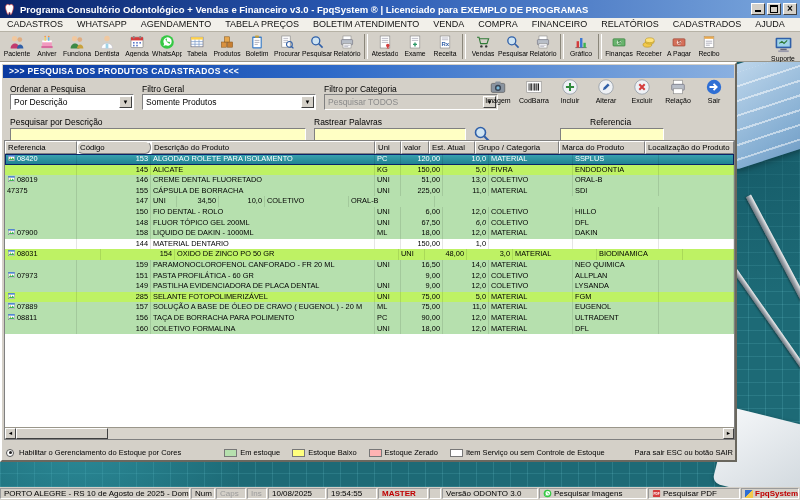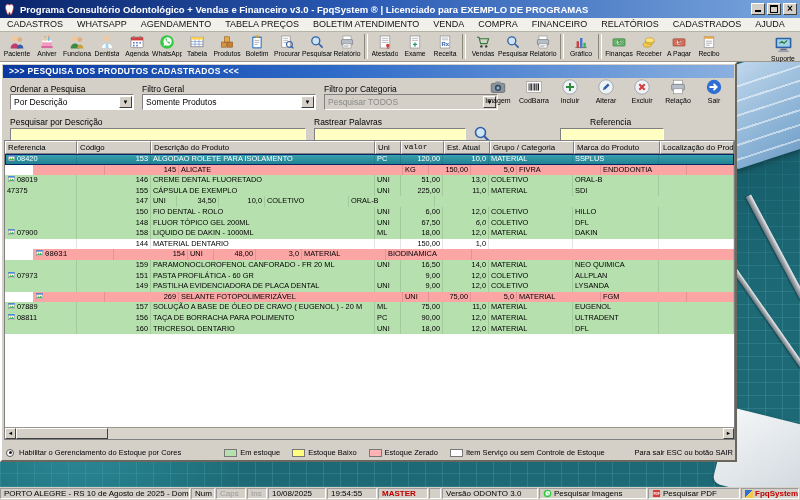--- a/index.html
+++ b/index.html
@@ -78,21 +78,21 @@
     background:#fff;border:1px solid #808080;overflow:hidden;}
   .grid-header{display:flex;}
   .gh{height:13px;box-sizing:border-box;background:#d4d0c8;flex:0 0 auto;
     border-top:1px solid #fff;border-left:1px solid #fff;border-right:1px solid #808080;border-bottom:1px solid #808080;
     font-size:7.8px;line-height:11px;padding:0 2px;overflow:hidden;white-space:nowrap;}
   .gr{display:flex;height:10.6px;}
   .gc{box-sizing:border-box;flex:0 0 auto;font-size:7.4px;line-height:10.4px;padding:0 2px;
     overflow:hidden;white-space:nowrap;border-right:1px solid rgba(0,0,0,.1);}
   .gc.num{text-align:right;}
   .gr.ok{background:#b6e0ae;}
-  .gr.low{background:#fca5a5;margin-left:28px;}
+  .gr.low{background:#bef264;}
   .gr.service{background:#ffffff;}
   .gr.selected{background:linear-gradient(#3aa4b2,#1f7f8d);color:#fff;box-shadow:inset 0 0 0 1px #0a246a;}
   .rowicn{display:inline-block;width:9px;height:8px;margin-right:1px;vertical-align:-1px;}
   .rowicn svg{width:9px;height:8px;display:block;}
   .hscroll{position:absolute;left:0;right:0;bottom:0;height:11px;background:#d8d4cc;
     border-top:1px solid #9a968a;display:flex;align-items:stretch;}
   .harrow{width:11px;background:#d4d0c8;border:1px solid;border-color:#fff #404040 #404040 #fff;
     box-sizing:border-box;font-size:5.5px;line-height:9px;text-align:center;color:#000;}
   .hthumb{width:92px;background:#d4d0c8;border:1px solid;border-color:#fff #404040 #404040 #fff;box-sizing:border-box;}
   .htrack{flex:1;}
@@ -541,24 +541,24 @@
     <span class="lens-btn"><svg viewBox="0 0 20 20">
           <circle cx="8.5" cy="8.5" r="5" fill="#cfe4f2" stroke="#2f5fa8" stroke-width="1.6"></circle>
           <path d="M12.2 12.2L17 17" stroke="#2f5fa8" stroke-width="2"></path>
         </svg></span>
     <span class="plabel" style="left:588px;top:53px">Referencia</span>
     <input class="yinput" style="left: 558px; top: 64px; width: 104px;" value="">
 
     <div class="grid">
       <div class="grid-header" id="gridHeader">
           <div class="gh" style="width: 72px;">Referencia</div>
-          <div class="gh" style="width: 74px;">Código</div>
+          <div class="gh" style="width: 74px; border-radius: 6px;">Código</div>
           <div class="gh" style="width: 224px;">Descrição do Produto</div>
           <div class="gh" style="width: 26px;">Uni</div>
-          <div class="gh" style="width: 43px; font-family: Liberation Mono, monospace;">valor</div>
+          <div class="gh" style="width: 28px;">valor</div>
           <div class="gh" style="width: 46px;">Est. Atual</div>
           <div class="gh" style="width: 84px;">Grupo / Categoria</div>
           <div class="gh" style="width: 86px;">Marca do Produto</div>
           <div class="gh" style="flex: 1 1 0%;">Localização do Produto</div>
         </div>
       <div id="gridBody">
           <div class="gr selected">
             <div class="gc " style="width: 72px;"><span class="rowicn"><svg viewBox="0 0 20 20">
                   <rect x="2" y="3" width="16" height="14" fill="#fff" stroke="#667" stroke-width="1"></rect>
                   <rect x="2" y="3" width="16" height="3.5" fill="#3c78d4"></rect>
@@ -597,21 +597,21 @@
             <div class="gc " style="width: 26px;"><span>UNI</span></div>
             <div class="gc num" style="width: 42px;"><span>51,00</span></div>
             <div class="gc num" style="width: 46px;"><span>13,0</span></div>
             <div class="gc " style="width: 84px;"><span>COLETIVO</span></div>
             <div class="gc " style="width: 86px;"><span>ORAL-B</span></div>
             <div class="gc " style="flex: 1 1 0%;"><span></span></div>
           </div>
           <div class="gr ok">
             <div class="gc " style="width: 72px;"><span>47375</span></div>
             <div class="gc num" style="width: 74px;"><span>155</span></div>
-            <div class="gc " style="width: 224px;"><span>CÁPSULA DE EXEMPLO</span></div>
+            <div class="gc " style="width: 224px;"><span>CÁPSULA DE BORRACHA</span></div>
             <div class="gc " style="width: 26px;"><span>UNI</span></div>
             <div class="gc num" style="width: 42px;"><span>225,00</span></div>
             <div class="gc num" style="width: 46px;"><span>11,0</span></div>
             <div class="gc " style="width: 84px;"><span>MATERIAL</span></div>
             <div class="gc " style="width: 86px;"><span>SDI</span></div>
             <div class="gc " style="flex: 1 1 0%;"><span></span></div>
           </div>
           <div class="gr ok">
             <div class="gc " style="width: 72px;"><span></span></div>
             <div class="gc num" style="width: 74px;"><span>147</span></div>
@@ -665,27 +665,28 @@
             <div class="gc num" style="width: 74px;"><span>144</span></div>
             <div class="gc " style="width: 224px;"><span>MATERIAL DENTARIO</span></div>
             <div class="gc " style="width: 26px;"><span></span></div>
             <div class="gc num" style="width: 42px;"><span>150,00</span></div>
             <div class="gc num" style="width: 46px;"><span>1,0</span></div>
             <div class="gc " style="width: 84px;"><span></span></div>
             <div class="gc " style="width: 86px;"><span></span></div>
             <div class="gc " style="flex: 1 1 0%;"><span></span></div>
           </div>
           <div class="gr low">
-            <div class="gc " style="width: 81px; font-family: Liberation Mono, monospace;"><span class="rowicn"><svg viewBox="0 0 20 20">
+            <div class="gc " style="width: 96px;"><span class="rowicn"><svg viewBox="0 0 20 20">
                   <rect x="2" y="3" width="16" height="14" fill="#fff" stroke="#667" stroke-width="1"></rect>
                   <rect x="2" y="3" width="16" height="3.5" fill="#3c78d4"></rect>
                   <path d="M3 15l4-5 3 3 3-4 4 6z" fill="#3cb450"></path>
                   <circle cx="7" cy="9" r="1.6" fill="#f2c94c"></circle>
                 </svg></span><span>08031</span></div>
             <div class="gc num" style="width: 74px;"><span>154</span></div>
+            <div class="gc " style="width: 224px;"><span>OXIDO DE ZINCO PO 50 GR</span></div>
             <div class="gc " style="width: 26px;"><span>UNI</span></div>
             <div class="gc num" style="width: 42px;"><span>48,00</span></div>
             <div class="gc num" style="width: 46px;"><span>3,0</span></div>
             <div class="gc " style="width: 84px;"><span>MATERIAL</span></div>
             <div class="gc " style="width: 86px;"><span>BIODINAMICA</span></div>
             <div class="gc " style="flex: 1 1 0%;"><span></span></div>
           </div>
           <div class="gr ok">
             <div class="gc " style="width: 72px;"><span></span></div>
             <div class="gc num" style="width: 74px;"><span>159</span></div>
@@ -724,21 +725,21 @@
             <div class="gc " style="width: 86px;"><span>LYSANDA</span></div>
             <div class="gc " style="flex: 1 1 0%;"><span></span></div>
           </div>
           <div class="gr low">
             <div class="gc " style="width: 72px;"><span class="rowicn"><svg viewBox="0 0 20 20">
                   <rect x="2" y="3" width="16" height="14" fill="#fff" stroke="#667" stroke-width="1"></rect>
                   <rect x="2" y="3" width="16" height="3.5" fill="#3c78d4"></rect>
                   <path d="M3 15l4-5 3 3 3-4 4 6z" fill="#3cb450"></path>
                   <circle cx="7" cy="9" r="1.6" fill="#f2c94c"></circle>
                 </svg></span><span></span></div>
-            <div class="gc num" style="width: 74px;"><span>269</span></div>
+            <div class="gc num" style="width: 74px;"><span>285</span></div>
             <div class="gc " style="width: 224px;"><span>SELANTE FOTOPOLIMERIZÁVEL</span></div>
             <div class="gc " style="width: 26px;"><span>UNI</span></div>
             <div class="gc num" style="width: 42px;"><span>75,00</span></div>
             <div class="gc num" style="width: 46px;"><span>5,0</span></div>
             <div class="gc " style="width: 84px;"><span>MATERIAL</span></div>
             <div class="gc " style="width: 86px;"><span>FGM</span></div>
             <div class="gc " style="flex: 1 1 0%;"><span></span></div>
           </div>
           <div class="gr ok">
             <div class="gc " style="width: 72px;"><span class="rowicn"><svg viewBox="0 0 20 20">
@@ -768,21 +769,21 @@
             <div class="gc " style="width: 26px;"><span>PC</span></div>
             <div class="gc num" style="width: 42px;"><span>90,00</span></div>
             <div class="gc num" style="width: 46px;"><span>12,0</span></div>
             <div class="gc " style="width: 84px;"><span>MATERIAL</span></div>
             <div class="gc " style="width: 86px;"><span>ULTRADENT</span></div>
             <div class="gc " style="flex: 1 1 0%;"><span></span></div>
           </div>
           <div class="gr ok">
             <div class="gc " style="width: 72px;"><span></span></div>
             <div class="gc num" style="width: 74px;"><span>160</span></div>
-            <div class="gc " style="width: 224px;"><span>TRICRESOL DENTARIO</span></div>
+            <div class="gc " style="width: 224px;"><span>COLETIVO FORMALINA</span></div>
             <div class="gc " style="width: 26px;"><span>UNI</span></div>
             <div class="gc num" style="width: 42px;"><span>18,00</span></div>
             <div class="gc num" style="width: 46px;"><span>12,0</span></div>
             <div class="gc " style="width: 84px;"><span>MATERIAL</span></div>
             <div class="gc " style="width: 86px;"><span>DFL</span></div>
             <div class="gc " style="flex: 1 1 0%;"><span></span></div>
           </div>
         </div>
       <div class="hscroll">
         <span class="harrow">◄</span>

